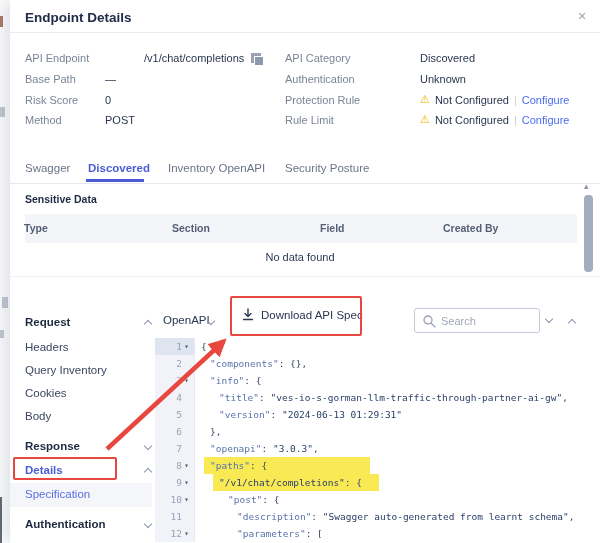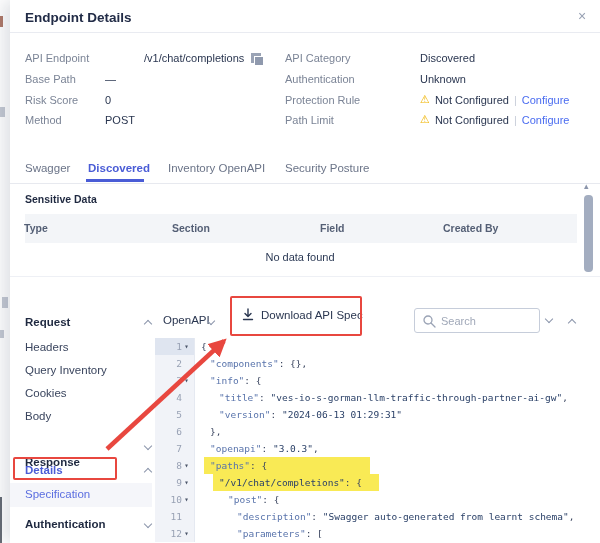--- a/index.html
+++ b/index.html
@@ -115,21 +115,21 @@
   <div class="lbl" style="left:285px;top:73px;">Authentication</div>
   <div class="val" style="left:420px;top:73px;">Unknown</div>
 
   <div class="lbl" style="left:285px;top:94px;">Protection Rule</div>
   <div class="abs" style="left:420px;top:93px;display:flex;gap:5px;align-items:center;">
     <span class="warn">⚠</span>
     <span class="val" style="position:static;">Not Configured</span>
     <span class="pipe">|</span>
     <span class="cfglink">Configure</span>
   </div>
-  <div class="lbl" style="left:285px;top:114px;">Path Limit</div>
+  <div class="lbl" style="left:285px;top:114px;">Rule Limit</div>
   <div class="abs" style="left:420px;top:113px;display:flex;gap:5px;align-items:center;">
     <span class="warn">⚠</span>
     <span class="val" style="position:static;">Not Configured</span>
     <span class="pipe">|</span>
     <span class="cfglink">Configure</span>
   </div>
 
   <div class="tab" style="left:25px;">Swagger</div>
   <div class="tab active" style="left:88px;">Discovered</div>
   <div class="tab" style="left:168px;">Inventory OpenAPI</div>
@@ -145,21 +145,21 @@
   <div class="sd-col" style="left:443px;">Created By</div>
   <div class="nodata">No data found</div>
   <div class="hline" style="left:10px;top:276px;width:590px;background:#eef0f5;"></div>
 
   <div class="side-item group" style="top:316px;">Request</div>
   <span class="chev up" style="left:145px;top:321px;"></span>
   <div class="side-item" style="top:341px;">Headers</div>
   <div class="side-item" style="top:364px;">Query Inventory</div>
   <div class="side-item" style="top:387px;">Cookies</div>
   <div class="side-item" style="top:410px;">Body</div>
-  <div class="side-item group" style="top:456px;">Response</div>
+  <div class="side-item group" style="top:440px;">Response</div>
   <span class="chev down" style="left:145px;top:443px;"></span>
   <div class="side-item sel" style="top:464px;">Details</div>
   <span class="chev up" style="left:145px;top:469px;"></span>
   <div class="spec-bg"></div>
   <div class="side-item sub-sel" style="top:488px;">Specification</div>
   <div class="side-item group" style="top:518px;">Authentication</div>
   <span class="chev down" style="left:145px;top:521px;"></span>
 
   <div class="toolbar-label">OpenAPI</div>
   <span class="chev down" style="left:208px;top:318px;"></span>

